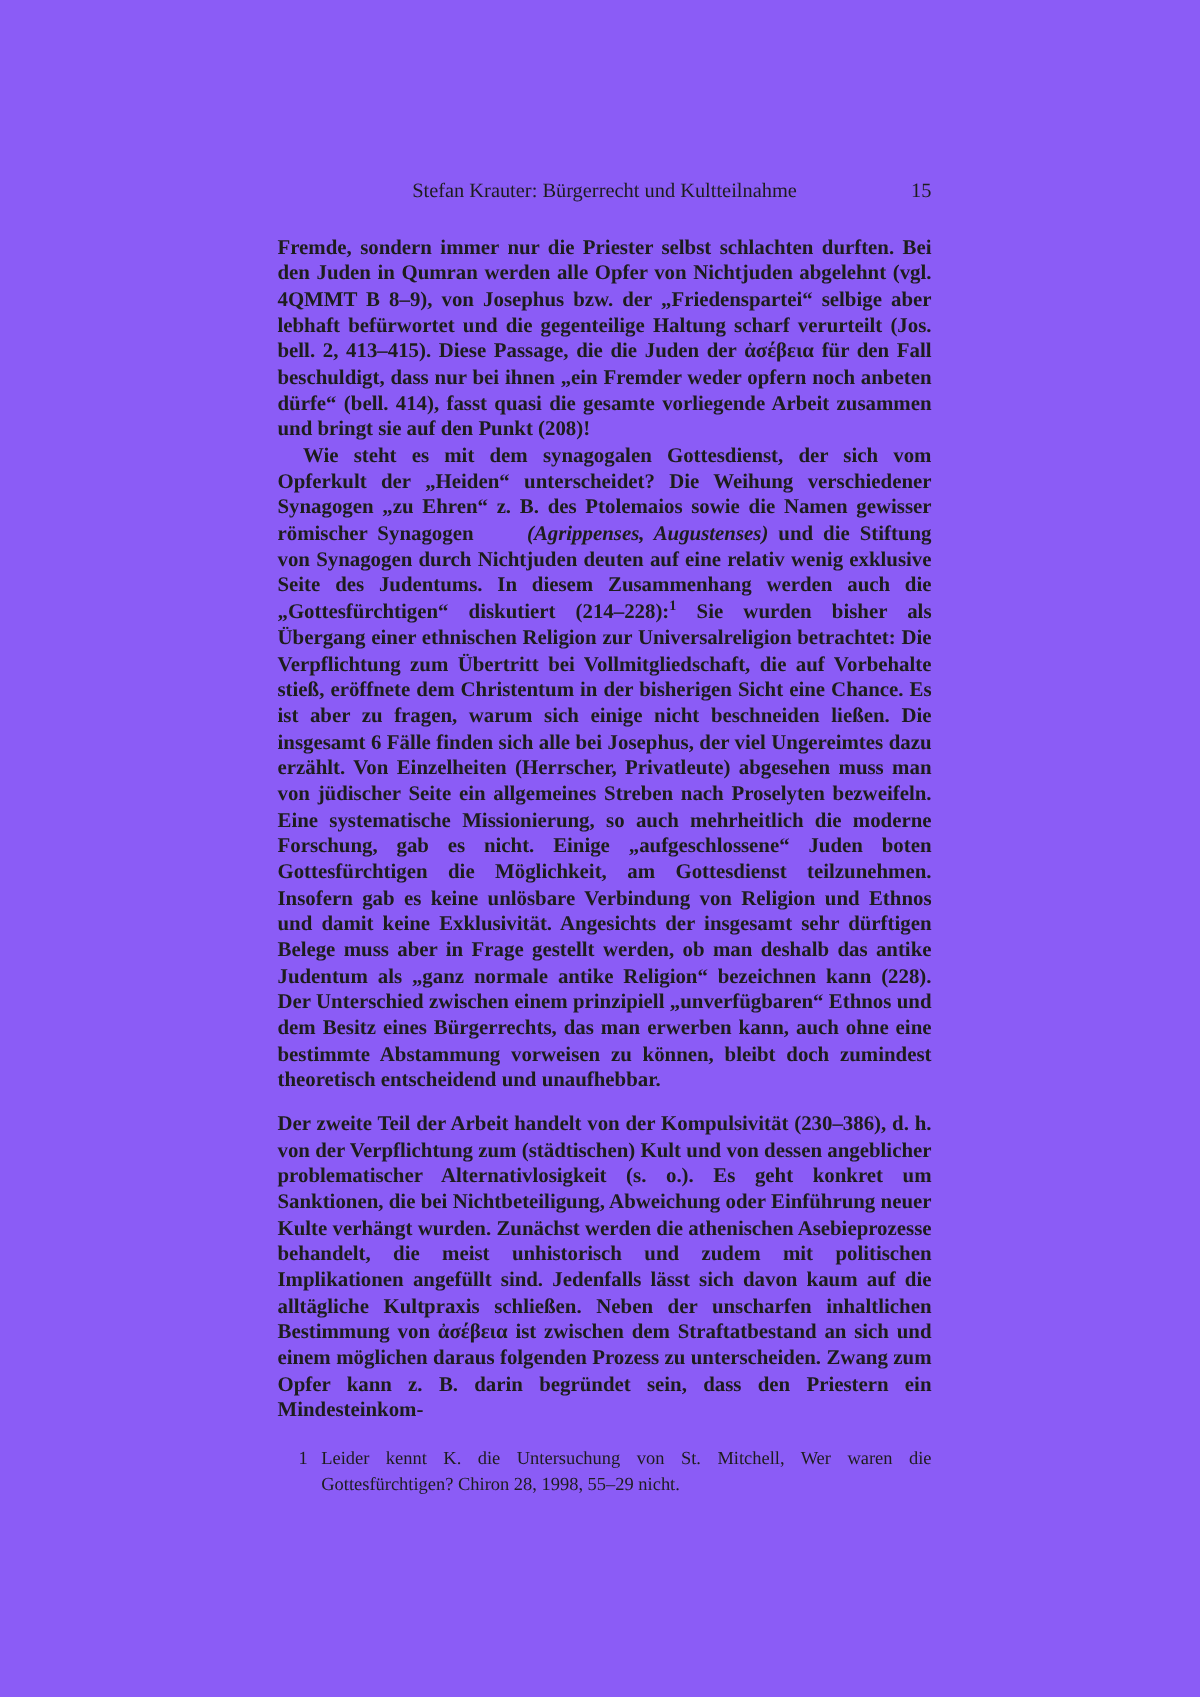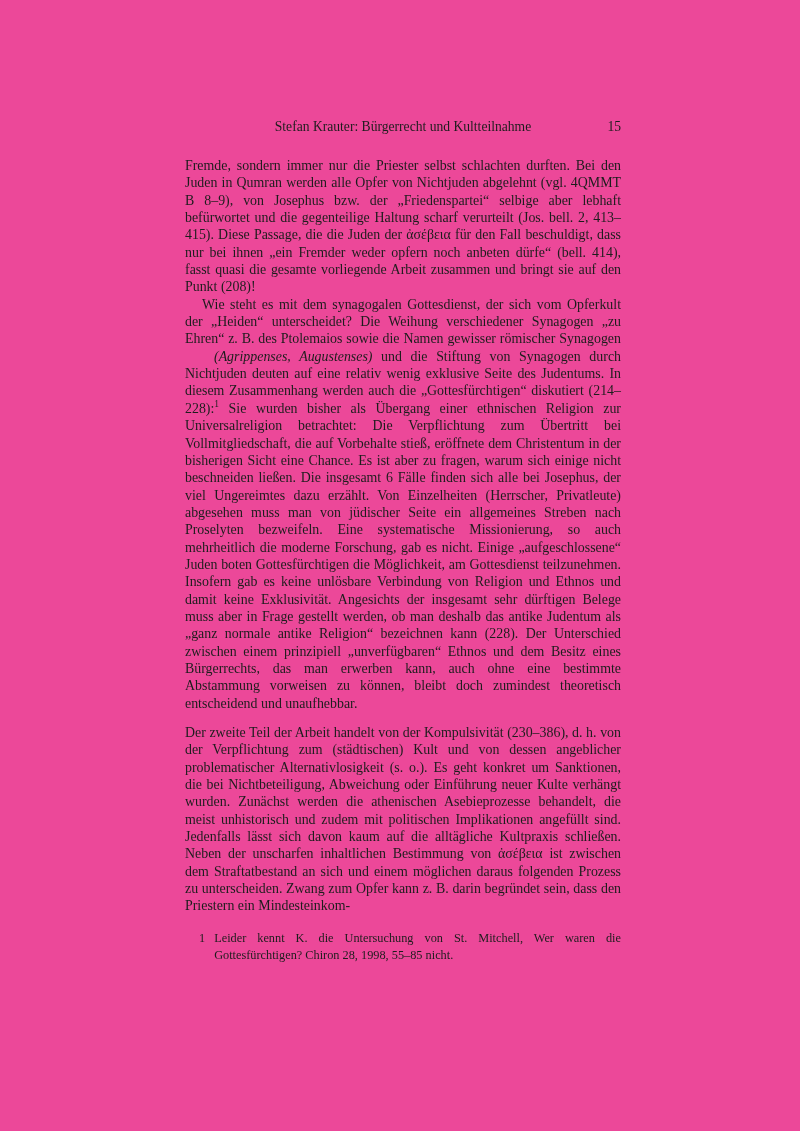--- a/index.html
+++ b/index.html
@@ -4,21 +4,21 @@
 <style>
   html, body {
     margin: 0;
     padding: 0;
     background: #ffffff;
   }
   .page {
     position: relative;
     width: 800px;
     height: 1131px;
-    background: #ec4899;
+    background: #8b5cf6;
     font-family: "Liberation Serif", "DejaVu Serif", serif;
     color: #1d1d1d;
     overflow: hidden;
   }
   .content {
     position: absolute;
     left: 185px;
     top: 119px;
     width: 436px;
   }
@@ -35,20 +35,21 @@
   .running-head .rh-page {
     position: absolute;
     right: 0;
     top: 0;
   }
   .para {
     font-size: 13.9px;
     line-height: 17.35px;
     text-align: justify;
     margin: 0;
+    font-weight: bold;
   }
   .para.indent-first {
     text-indent: 17px;
   }
   .para.spaced {
     margin-top: 12px;
   }
   .italic {
     font-style: italic;
     margin-left: 29px;
@@ -85,17 +86,17 @@
     </div>
 
     <p class="para"><span>Fremde, sondern immer nur die Priester selbst schlachten durften. Bei den Juden in Qumran werden alle Opfer von Nichtjuden abgelehnt (vgl. 4QMMT B 8–9), von Josephus bzw. der „Friedenspartei“ selbige aber lebhaft befürwortet und die gegenteilige Haltung scharf verurteilt (Jos. bell. 2, 413–415). Diese Passage, die die Juden der </span><span class="greek">ἀσέβεια</span><span> für den Fall beschuldigt, dass nur bei ihnen „ein Fremder weder opfern noch anbeten dürfe“ (bell. 414), fasst quasi die gesamte vorliegende Arbeit zusammen und bringt sie auf den Punkt (208)!</span></p>
 
     <p class="para indent-first"><span>Wie steht es mit dem synagogalen Gottesdienst, der sich vom Opferkult der „Heiden“ unterscheidet? Die Weihung verschiedener Synagogen „zu Ehren“ z. B. des Ptolemaios sowie die Namen gewisser römischer Synagogen </span><span class="italic">(Agrippenses, Augustenses)</span><span> und die Stiftung von Synagogen durch Nichtjuden deuten auf eine relativ wenig exklusive Seite des Judentums. In diesem Zusammenhang werden auch die „Gottesfürchtigen“ diskutiert (214–228):</span><sup class="fnref">1</sup><span> Sie wurden bisher als Übergang einer ethnischen Religion zur Universalreligion betrachtet: Die Verpflichtung zum Übertritt bei Vollmitgliedschaft, die auf Vorbehalte stieß, eröffnete dem Christentum in der bisherigen Sicht eine Chance. Es ist aber zu fragen, warum sich einige nicht beschneiden ließen. Die insgesamt 6 Fälle finden sich alle bei Josephus, der viel Ungereimtes dazu erzählt. Von Einzelheiten (Herrscher, Privatleute) abgesehen muss man von jüdischer Seite ein allgemeines Streben nach Proselyten bezweifeln. Eine systematische Missionierung, so auch mehrheitlich die moderne Forschung, gab es nicht. Einige „aufgeschlossene“ Juden boten Gottesfürchtigen die Möglichkeit, am Gottesdienst teilzunehmen. Insofern gab es keine unlösbare Verbindung von Religion und Ethnos und damit keine Exklusivität. Angesichts der insgesamt sehr dürftigen Belege muss aber in Frage gestellt werden, ob man deshalb das antike Judentum als „ganz normale antike Religion“ bezeichnen kann (228). Der Unterschied zwischen einem prinzipiell „unverfügbaren“ Ethnos und dem Besitz eines Bürgerrechts, das man erwerben kann, auch ohne eine bestimmte Abstammung vorweisen zu können, bleibt doch zumindest theoretisch entscheidend und unaufhebbar.</span></p>
 
     <p class="para spaced"><span>Der zweite Teil der Arbeit handelt von der Kompulsivität (230–386), d. h. von der Verpflichtung zum (städtischen) Kult und von dessen angeblicher problematischer Alternativlosigkeit (s. o.). Es geht konkret um Sanktionen, die bei Nichtbeteiligung, Abweichung oder Einführung neuer Kulte verhängt wurden. Zunächst werden die athenischen Asebieprozesse behandelt, die meist unhistorisch und zudem mit politischen Implikationen angefüllt sind. Jedenfalls lässt sich davon kaum auf die alltägliche Kultpraxis schließen. Neben der unscharfen inhaltlichen Bestimmung von </span><span class="greek">ἀσέβεια</span><span> ist zwischen dem Straftatbestand an sich und einem möglichen daraus folgenden Prozess zu unterscheiden. Zwang zum Opfer kann z. B. darin begründet sein, dass den Priestern ein Mindesteinkom-</span></p>
 
     <div class="footnote">
       <span class="fn-num">1</span>
-      <span class="fn-text">Leider kennt K. die Untersuchung von St. Mitchell, Wer waren die Gottesfürchtigen? Chiron 28, 1998, 55–85 nicht.</span>
+      <span class="fn-text">Leider kennt K. die Untersuchung von St. Mitchell, Wer waren die Gottesfürchtigen? Chiron 28, 1998, 55–29 nicht.</span>
     </div>
 
   </div>
 </div>
 
 </body></html>

